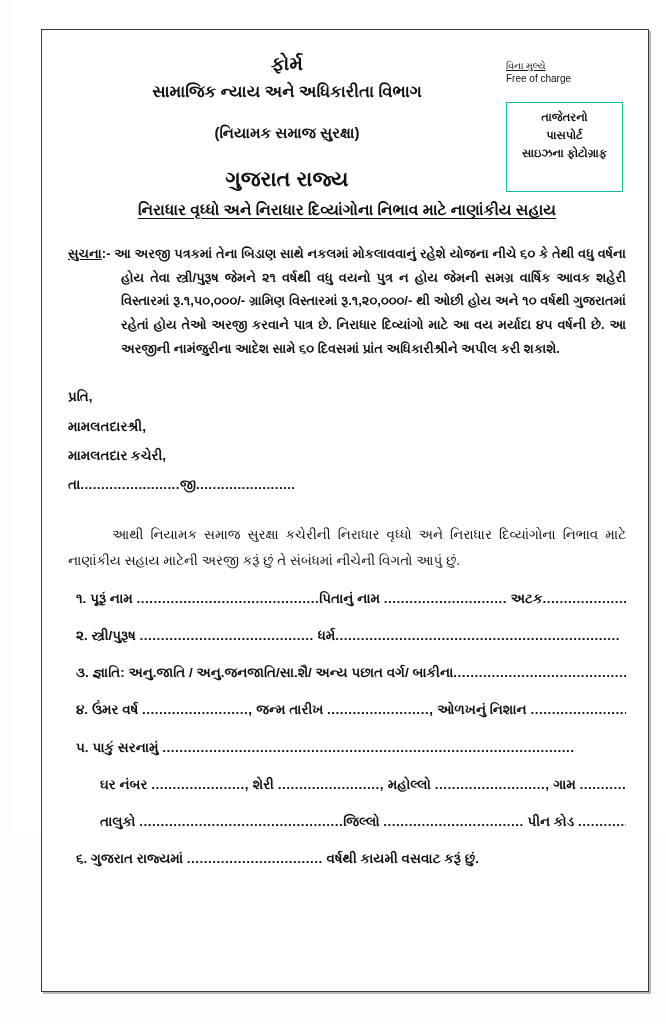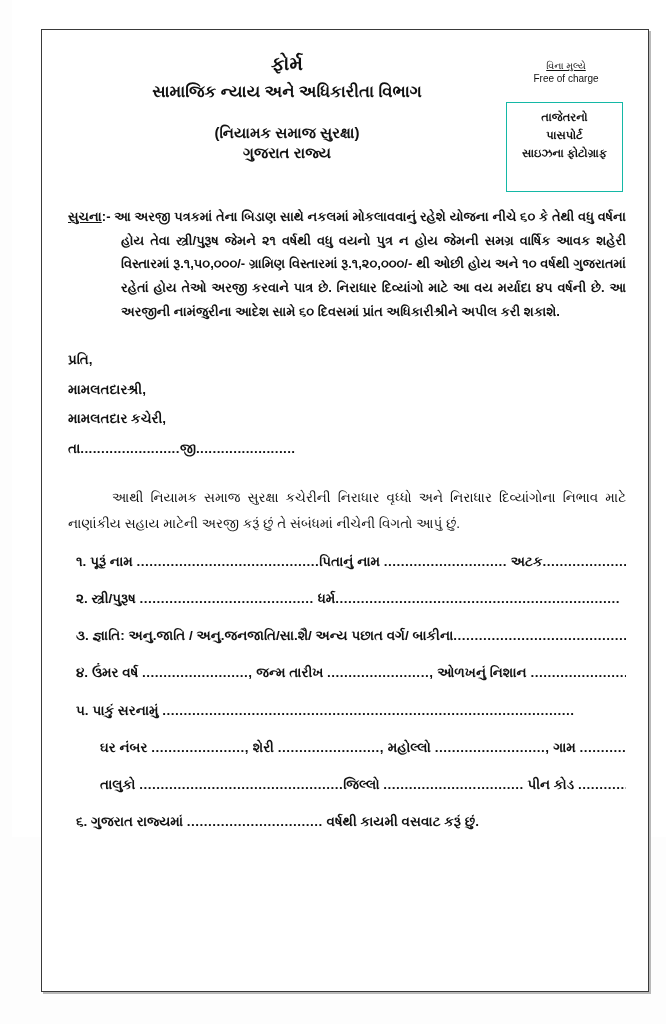--- a/index.html
+++ b/index.html
@@ -62,34 +62,33 @@
     line-height: 1.3;
   }
   .sub-line {
     font-size: 15px;
     font-weight: bold;
     color: #111;
     margin-top: 21px;
     line-height: 1.3;
   }
   .state-line {
-    font-size: 15px;
-    font-weight: bold;
-    color: #111;
-    margin-top: 0;
+    font-size: 21px;
+    font-weight: bold;
+    color: #111;
+    margin-top: 22px;
     line-height: 1.3;
   }
 
   
   .photo-zone {
     position: absolute;
     right: 0px;
     top: 8px;
     width: 120px;
-    text-align: center;
   }
   .free-guj {
     font-size: 9.5px;
     color: #111;
     text-decoration: underline;
     line-height: 1.2;
   }
   .free-eng {
     font-size: 10px;
     color: #111;
@@ -215,20 +214,21 @@
           <div class="free-guj">વિના મુલ્યે</div>
           <div class="free-eng">Free of charge</div>
           <div class="photo-box">
             <div>તાજેતરનો</div>
             <div>પાસપોર્ટ</div>
             <div>સાઇઝના ફોટોગ્રાફ</div>
           </div>
         </div>
       </div>
 
+      <div class="main-title">નિરાધાર વૃધ્ધો અને નિરાધાર દિવ્યાંગોના નિભાવ માટે નાણાંકીય સહાય</div>
 
       <div class="instructions instr-hang">
         <span class="instr-label">સુચના</span><span>:-</span>
         <span>આ અરજી પત્રકમાં તેના બિડાણ સાથે નકલમાં મોકલાવવાનું રહેશે યોજના નીચે ૬૦ કે તેથી વધુ વર્ષના હોય તેવા સ્ત્રી/પુરૂષ જેમને ૨૧ વર્ષથી વધુ વયનો પુત્ર ન હોય જેમની સમગ્ર વાર્ષિક આવક શહેરી વિસ્તારમાં રૂ.૧,૫૦,૦૦૦/- ગ્રામિણ વિસ્તારમાં રૂ.૧,૨૦,૦૦૦/- થી ઓછી હોય અને ૧૦ વર્ષથી ગુજરાતમાં રહેતાં હોય તેઓ અરજી કરવાને પાત્ર છે. નિરાધાર દિવ્યાંગો માટે આ વય મર્યાદા ૪૫ વર્ષની છે. આ અરજીની નામંજુરીના આદેશ સામે ૬૦ દિવસમાં પ્રાંત અધિકારીશ્રીને અપીલ કરી શકાશે.</span>
       </div>
 
       <div class="address-block">
         <div>પ્રતિ,</div>
         <div>મામલતદારશ્રી,</div>
         <div>મામલતદાર કચેરી,</div>

